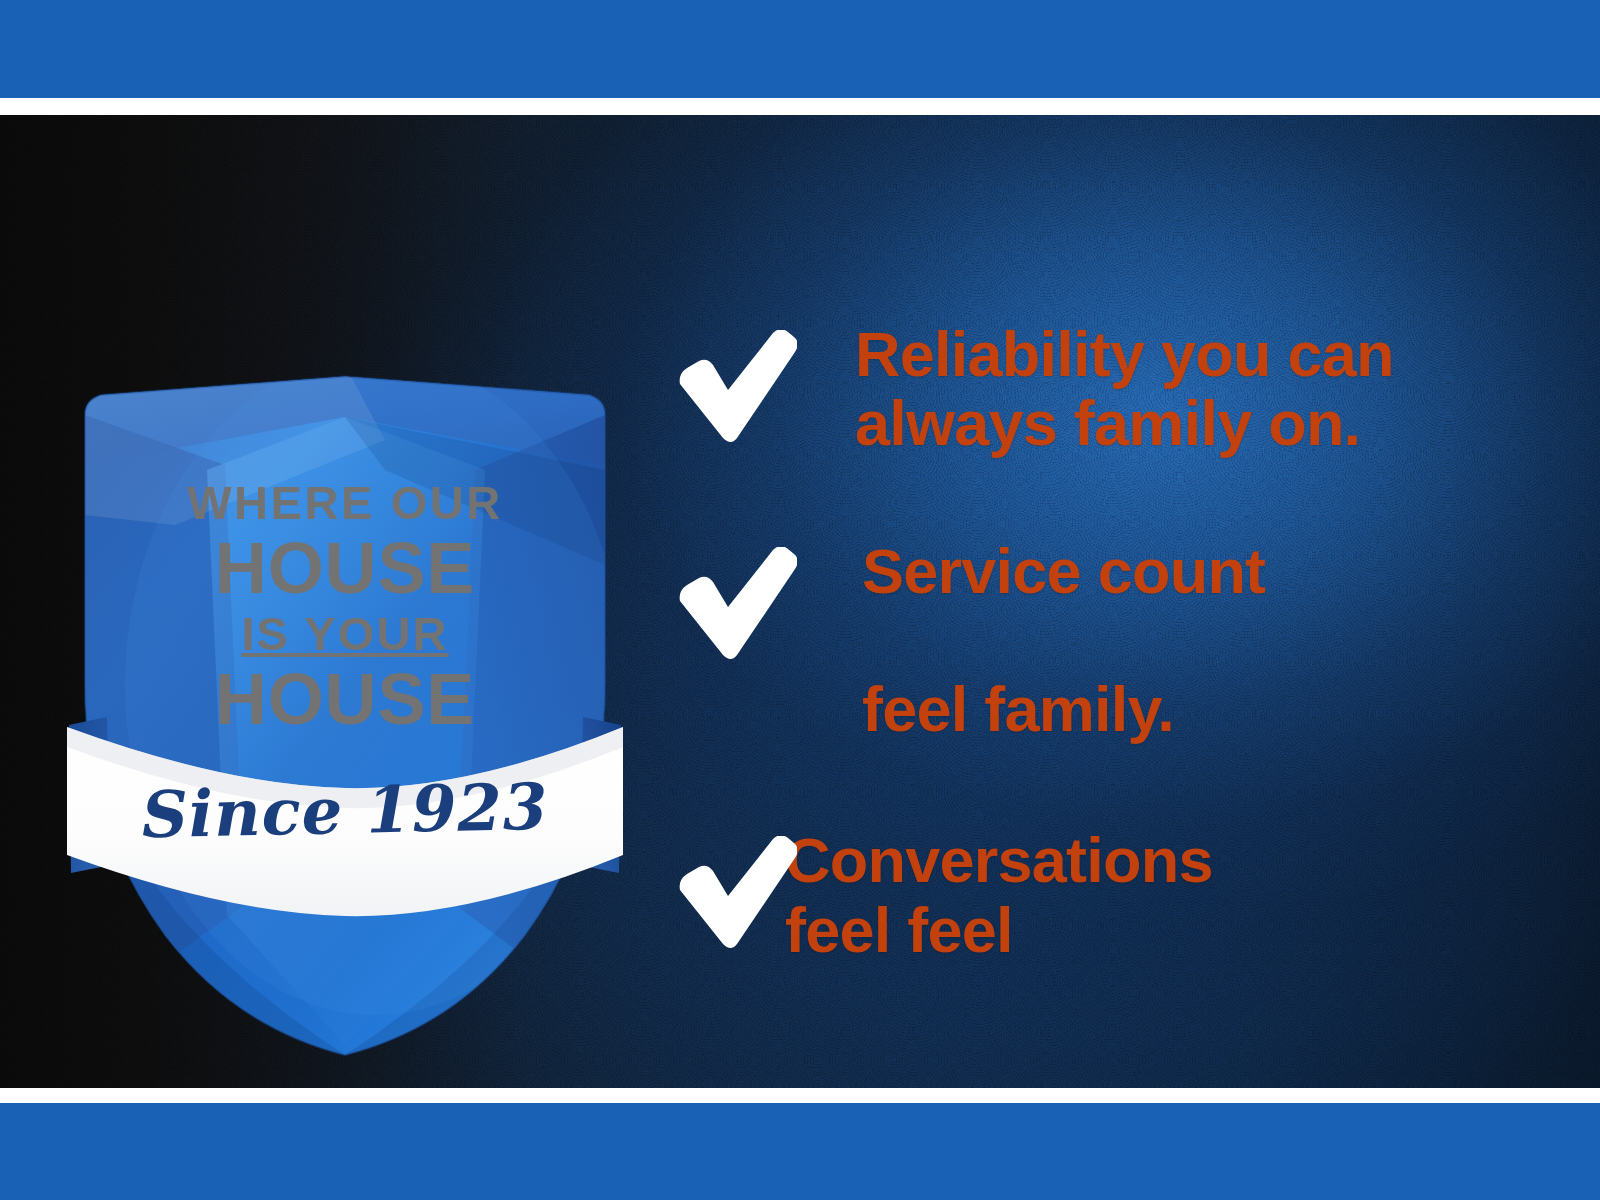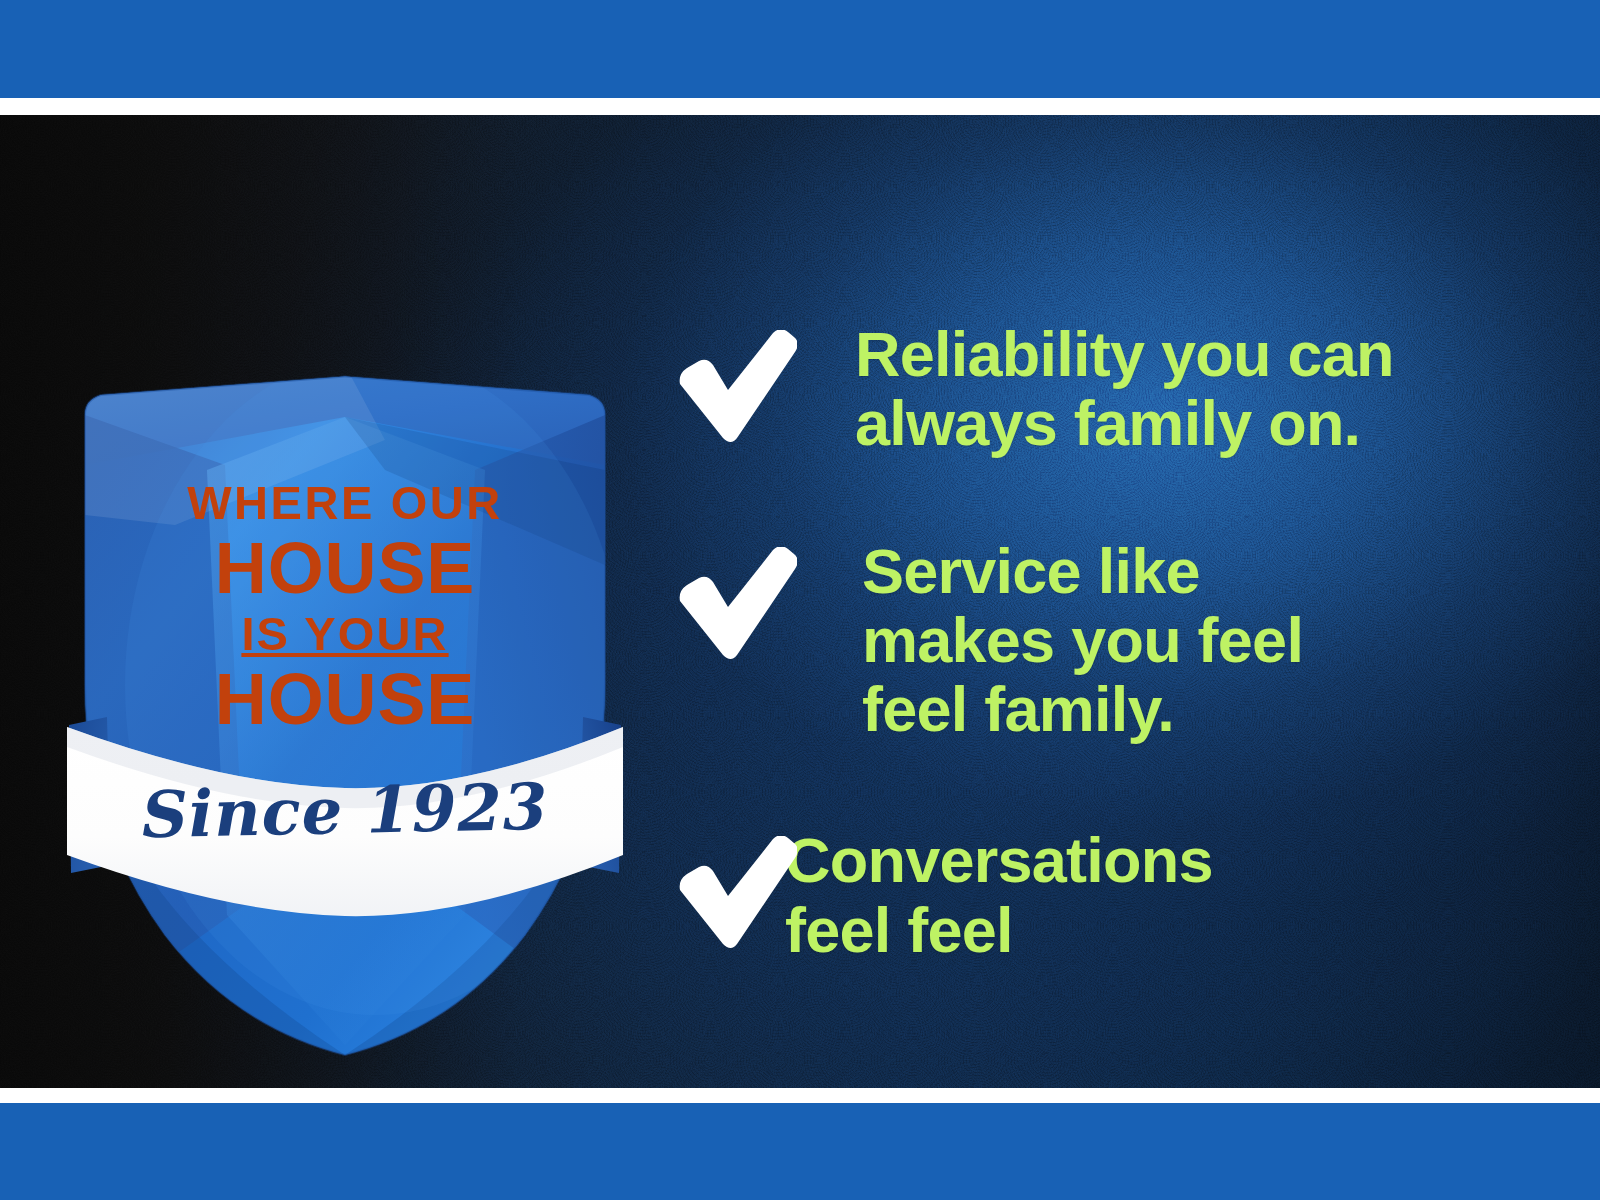--- a/index.html
+++ b/index.html
@@ -91,21 +91,21 @@
   .emblem svg { display:block; width:100%; height:100%; overflow:visible; }
 
   
   .shield-copy {
     position:absolute;
     left:0; top:0; width:580px; height:800px;
     pointer-events:none;
     text-align:center;
   }
   .sc-line {
-    color:#c2410c;
+    color:#737373;
     font-family:"Liberation Sans", sans-serif;
     font-weight:bold;
     letter-spacing:0.02em;
     line-height:1;
     text-transform:uppercase;
     position:absolute;
     width:580px;
   }
   .sc-where { top:214px; font-size:47px; letter-spacing:0.055em; }
   .sc-house1{ top:267px; font-size:72px; letter-spacing:0.012em; }
@@ -146,21 +146,21 @@
     width:124px; height:116px;
   }
   .benefit-1 .check-icon { top:20px; }
   .benefit-2 .check-icon { top:88px; }
   .benefit-3 .check-icon { top:92px; }
   .check-icon svg { display:block; width:100%; height:100%; }
 
   .benefit-text {
     display:block;
     margin-left:190px;
-    color:#bef264;
+    color:#c2410c;
     font-family:"Liberation Sans", sans-serif;
     font-weight:bold;
     font-size:63px;
     line-height:1.10;
     letter-spacing:-0.012em;
     text-shadow:0 1px 2px rgba(0,0,0,0.18);
   }
   .benefit-2 .benefit-text { margin-left:197px; }
   .benefit-3 .benefit-text { margin-left:120px; }
 </style>
@@ -287,22 +287,22 @@
         </span>
       </div>
 
       <div class="benefit benefit-2">
         <span class="check-icon">
           <svg viewBox="0 0 124 116" xmlns="http://www.w3.org/2000/svg" aria-hidden="true">
             <path d="M7,54 Q5,44 14,38 L26,31 Q34,27 40,35 L55,60 L100,3 Q107,-4 115,2 L121,7 Q128,13 122,22 L64,108 Q58,116 50,108 Z" fill="#ffffff"></path>
           </svg>
         </span>
         <span class="benefit-text">
-          <span>Service like</span><br>
-          <span>makes you feel</span><br>
+          <span>Service count</span><br>
+          <br>
           <span>feel family.</span>
         </span>
       </div>
 
       <div class="benefit benefit-3">
         <span class="check-icon">
           <svg viewBox="0 0 124 116" xmlns="http://www.w3.org/2000/svg" aria-hidden="true">
             <path d="M7,54 Q5,44 14,38 L26,31 Q34,27 40,35 L55,60 L100,3 Q107,-4 115,2 L121,7 Q128,13 122,22 L64,108 Q58,116 50,108 Z" fill="#ffffff"></path>
           </svg>
         </span>

